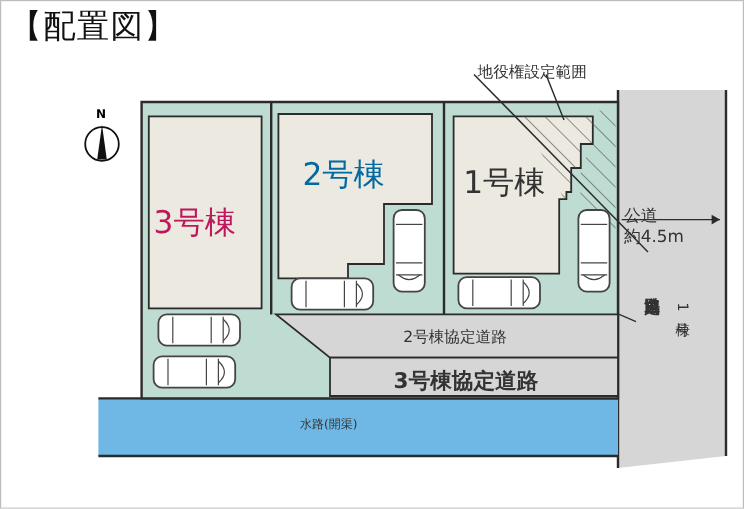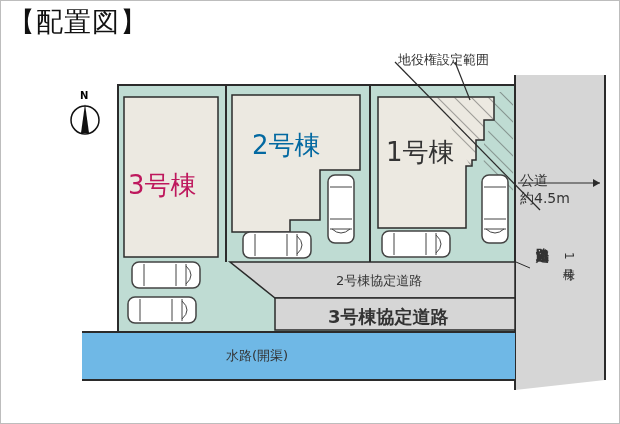--- a/index.html
+++ b/index.html
@@ -89,13 +89,13 @@
 <div style="position:absolute;left:252px;top:128px;font-size:26px;color:#0369a1;">2号棟</div>
 <div style="position:absolute;left:386px;top:135px;font-size:26px;color:#333;">1号棟</div>
 <div style="position:absolute;left:520px;top:143px;font-size:14px;color:#333;text-align:left;width:84px;line-height:18px;margin-top:28px;">
   <div>公道</div>
   <div>約4.5m</div>
 </div>
 <div style="position:absolute;left:533px;top:238px;font-size:13px;color:#333;writing-mode:vertical-rl;font-weight:bold;">協定道路</div>
 <div style="position:absolute;left:560px;top:252px;font-size:12px;color:#333;writing-mode:vertical-rl;">1号棟</div>
 <div style="position:absolute;left:316px;top:272px;font-size:13px;color:#333;font-weight:normal;margin-left:20px;">2号棟協定道路</div>
 <div style="position:absolute;left:328px;top:305px;font-size:18px;color:#333;font-weight:bold;">3号棟協定道路</div>
-<div style="position:absolute;left:226px;top:347px;font-size:13px;color:#333;">水路(開渠)</div>
+<div style="position:absolute;left:250px;top:347px;font-size:10px;color:#333;">水路(開渠)</div>
 
 </body></html>

